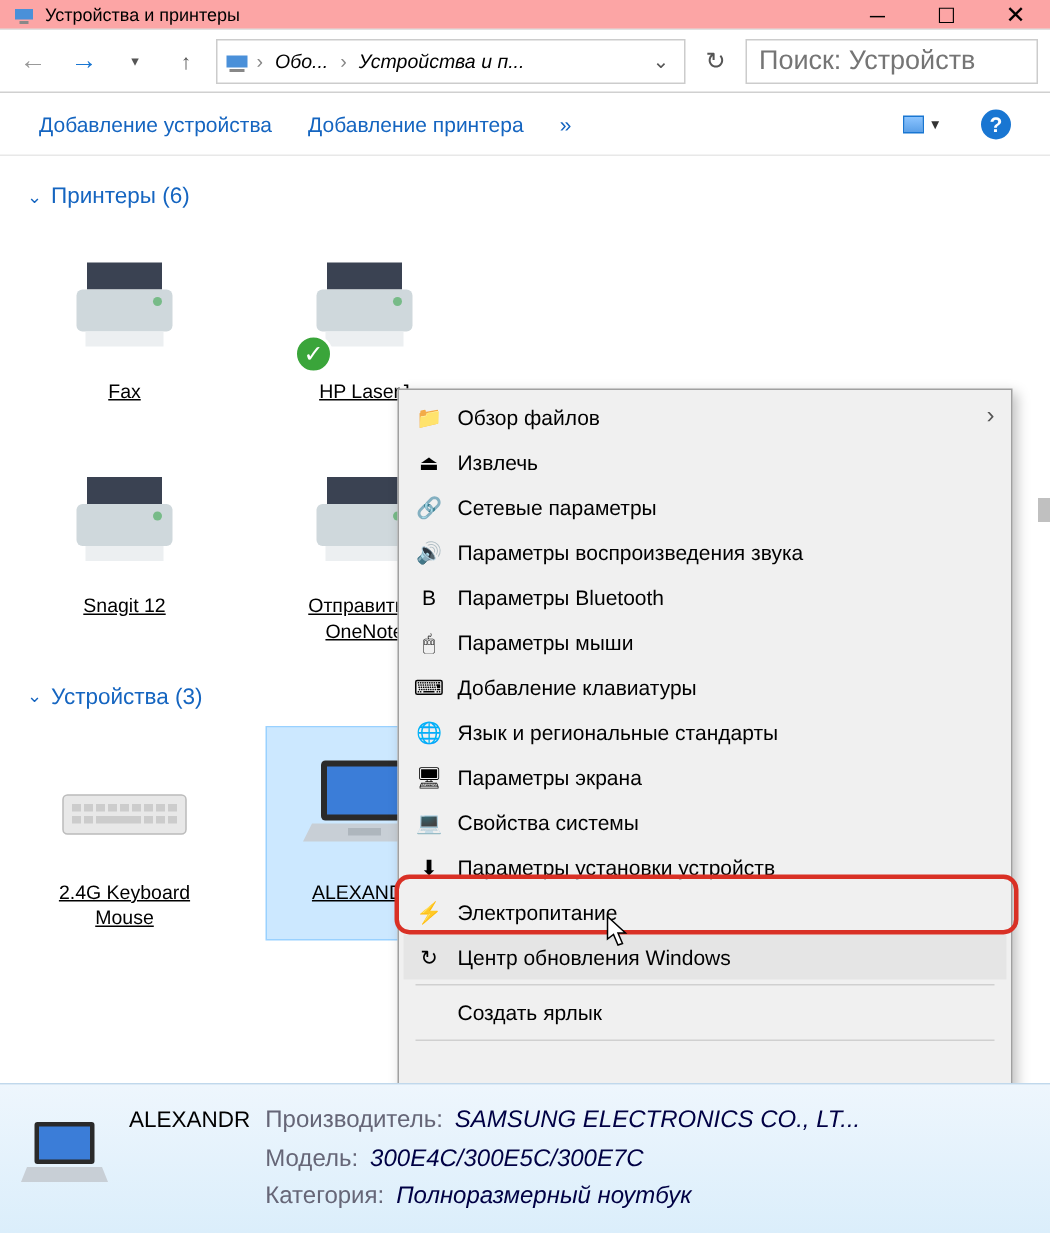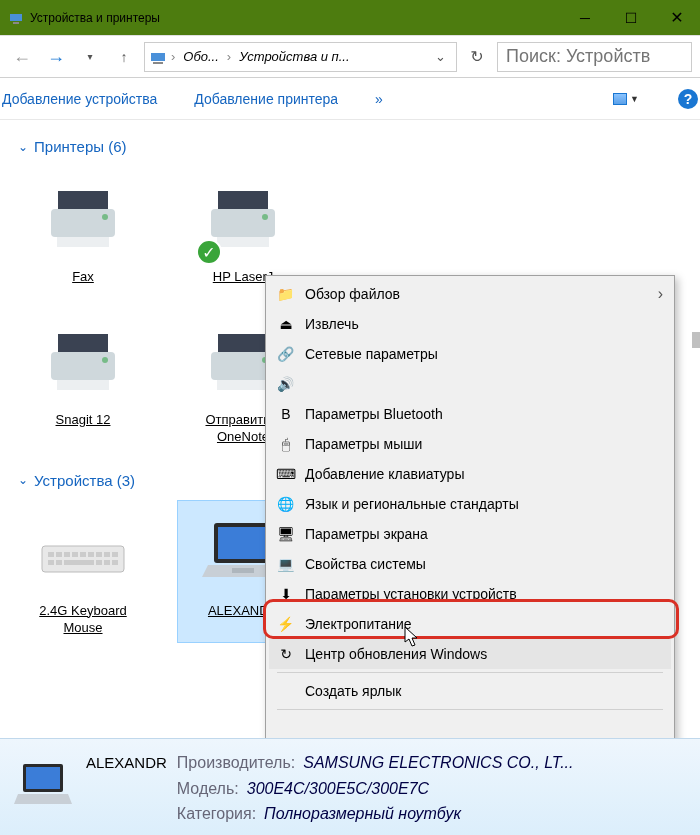--- a/index.html
+++ b/index.html
@@ -1,40 +1,40 @@
 <!DOCTYPE html>
 <html><head>
   <meta charset="utf-8">
   <style>
     * { box-sizing: border-box; margin: 0; padding: 0; font-family: 'Segoe UI', Tahoma, sans-serif; }
     body { width: 700px; height: 835px; background: #fff; overflow: hidden; position: relative; }
     
     
-    .titlebar { height: 36px; display: flex; align-items: center; padding-left: 8px; background: #4d7c0f; border-bottom: 1px solid #e0e0e0; }
+    .titlebar { height: 20px; display: flex; align-items: center; padding-left: 8px; background: #fca5a5; border-bottom: 1px solid #e0e0e0; }
     .titlebar .icon { width: 16px; height: 16px; margin-right: 6px; }
     .titlebar .title { font-size: 12px; flex: 1; color: #000; }
     .winbtns { display: flex; height: 100%; }
     .winbtn { width: 46px; display: flex; align-items: center; justify-content: center; font-size: 14px; }
     .winbtn.close { font-size: 16px; }
     
     
     .navbar { height: 42px; display: flex; align-items: center; padding: 0 8px; gap: 6px; border-bottom: 1px solid #d0d0d0; }
     .navbtn { width: 28px; height: 28px; display: flex; align-items: center; justify-content: center; color: #999; font-size: 18px; }
     .navbtn.fwd { color: #1976d2; }
     .navbtn.up { color: #555; font-size: 14px; }
     .breadcrumb { flex: 1; height: 30px; border: 1px solid #ccc; display: flex; align-items: center; padding: 0 4px; font-size: 13px; gap: 4px; }
     .bc-icon { width: 18px; height: 18px; }
     .bc-part { padding: 2px 4px; font-style: italic; }
     .bc-sep { color: #888; }
     .bc-drop { margin-left: auto; color: #555; padding: 0 6px; }
     .refresh { width: 28px; height: 28px; display: flex; align-items: center; justify-content: center; font-size: 16px; color: #555; }
     .search { width: 195px; height: 30px; border: 1px solid #ccc; padding: 0 8px; font-size: 18px; color: #888; }
     
     
-    .toolbar { height: 42px; display: flex; align-items: center; padding: 0 2px; gap: 37px; border-bottom: 1px solid #e8e8e8; justify-content: flex-end; }
+    .toolbar { height: 42px; display: flex; align-items: center; padding: 0 26px; gap: 24px; border-bottom: 1px solid #e8e8e8; justify-content: flex-end; }
     .tbtn { color: #1565c0; font-size: 14px; }
     .tbtn.dots { color: #1565c0; }
     .tspacer { flex: 1; }
     .viewbtn { width: 28px; height: 20px; display: flex; align-items: center; gap: 3px; }
     .viewbtn .vbox { width: 14px; height: 12px; border: 1px solid #1976d2; background: linear-gradient(#8bc4ff, #5ba0e8); }
     .viewbtn .vtri { font-size: 9px; color: #333; }
     .help { width: 20px; height: 20px; border-radius: 50%; background: #1976d2; color: #fff; display: flex; align-items: center; justify-content: center; font-size: 14px; font-weight: bold; }
     
     
     .content { padding: 10px 18px; height: 618px; overflow: hidden; position: relative; }
@@ -241,20 +241,21 @@
       <div class="ctx-item">
         <span class="ci">⏏</span>
         <span>Извлечь</span>
       </div>
       <div class="ctx-item">
         <span class="ci">🔗</span>
         <span>Сетевые параметры</span>
       </div>
       <div class="ctx-item">
         <span class="ci">🔊</span>
+        <span>Параметры воспроизведения звука</span>
       </div>
       <div class="ctx-item">
         <span class="ci">B</span>
         <span>Параметры Bluetooth</span>
       </div>
       <div class="ctx-item">
         <span class="ci">🖱</span>
         <span>Параметры мыши</span>
       </div>
       <div class="ctx-item">

